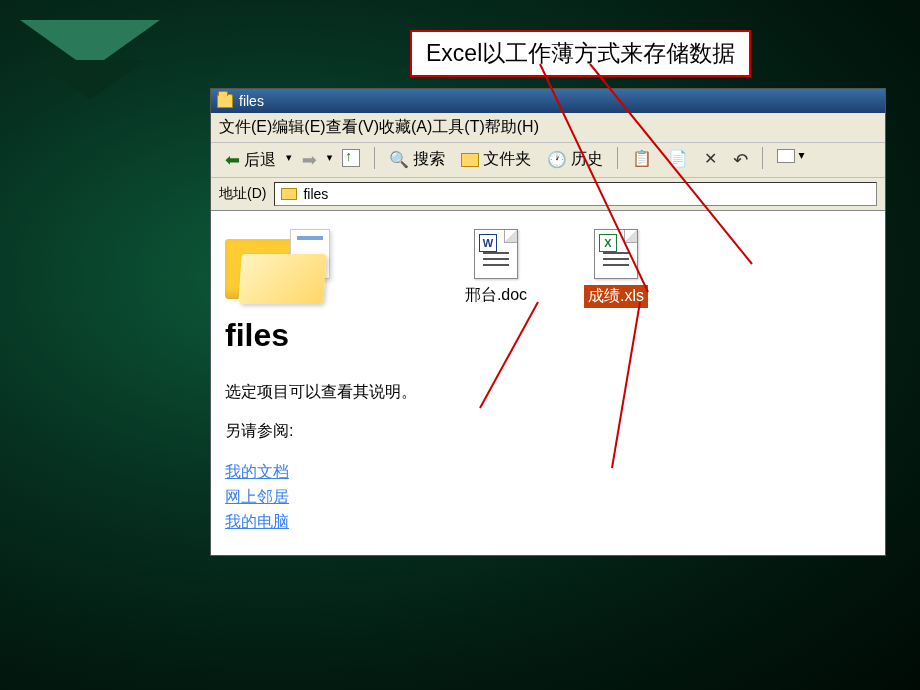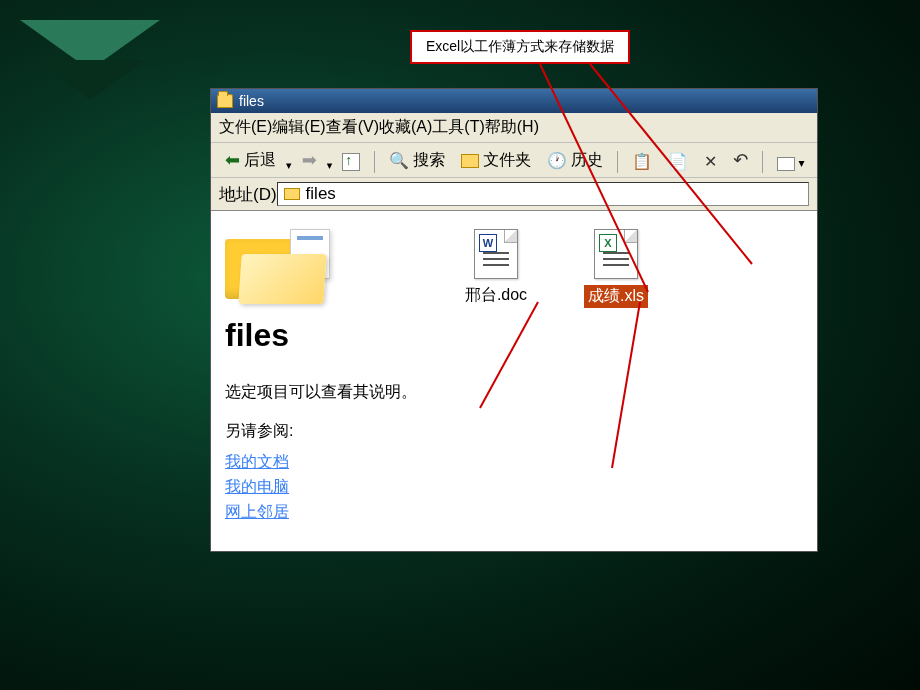--- a/index.html
+++ b/index.html
@@ -39,34 +39,34 @@
       border-top: 40px solid #0a4028;
       filter: brightness(0.7);
     }
 
     
     .callout {
       position: absolute;
       background: #fff;
       border: 2px solid #c00;
       padding: 6px 14px;
-      font-size: 14px;
+      font-size: 23px;
       color: #000;
       white-space: nowrap;
     }
     .callout-excel { top: 30px; left: 410px; }
     .callout-word { top: 406px; left: 320px; }
     .callout-ppt { top: 466px; left: 438px; }
 
     
     .explorer {
       position: absolute;
       top: 88px;
       left: 210px;
-      width: 608px;
+      width: 676px;
       background: #ece9d8;
       border: 1px solid #555;
       box-shadow: 0 0 0 1px #fff inset;
     }
     .titlebar {
       background: linear-gradient(to bottom, #3a6ea5, #1c3f6e);
       color: #fff;
       padding: 3px 6px;
       display: flex;
       align-items: center;
@@ -98,21 +98,21 @@
       display: flex;
       font-size: 16px;
       border-bottom: 1px solid #c0c0c0;
     }
     .menubar span { cursor: default; }
 
     .toolbar {
       background: #ece9d8;
       padding: 4px 8px;
       display: flex;
-      align-items: flex-end;
+      align-items: flex-start;
       gap: 4px;
       border-bottom: 1px solid #c0c0c0;
       font-size: 16px;
     }
     .tb-btn {
       display: inline-flex;
       align-items: center;
       padding: 2px 6px;
       gap: 4px;
     }
@@ -135,22 +135,23 @@
     .ico-undo::before { content: "↶"; color:#333; font-size:18px; }
     .ico-view { width:18px; height:14px; border:1px solid #888; background:#fff; display:inline-block; position:relative; }
     .ico-view::after { content:"▾"; position:absolute; right:-10px; top:-2px; font-size:12px; }
     .dd::after { content: " ▾"; font-size: 11px; }
 
     .addressbar {
       background: #ece9d8;
       padding: 4px 8px;
       display: flex;
       align-items: center;
+      gap: 8px;
       border-bottom: 1px solid #888;
-      font-size: 17px;
+      font-size: 14px;
     }
     .addr-input {
       flex: 1;
       background: #fff;
       border: 1px inset #888;
       padding: 2px 6px;
       display: flex;
       align-items: center;
       gap: 6px;
       height: 24px;
@@ -213,21 +214,21 @@
       font-weight: bold;
       margin-bottom: 28px;
     }
     .side-desc {
       font-size: 16px;
       margin-bottom: 18px;
       margin-top: 12px;
     }
     .side-also {
       font-size: 16px;
-      margin-bottom: 10px;
+      margin-bottom: 20px;
     }
     .side-link {
       color: #3b82f6;
       text-decoration: underline;
       font-size: 16px;
       margin-bottom: 4px;
       display: block;
     }
 
     .file-pane {
@@ -382,22 +383,22 @@
     <div class="side-pane">
       <div class="big-folder">
         <div class="back"></div>
         <div class="paper"></div>
         <div class="front"></div>
       </div>
       <div class="side-title">files</div>
       <div class="side-desc">选定项目可以查看其说明。</div>
       <div class="side-also">另请参阅:</div>
       <a class="side-link">我的文档</a>
+      <a class="side-link">网上邻居</a>
       <a class="side-link">我的电脑</a>
-      <a class="side-link">网上邻居</a>
     </div>
 
     <div class="file-pane">
       <div class="file-item">
         <div class="file-icon">
           <div class="app-badge word-badge">W</div>
           <div class="lines">
               <span></span>
               <span></span>
               <span></span>

